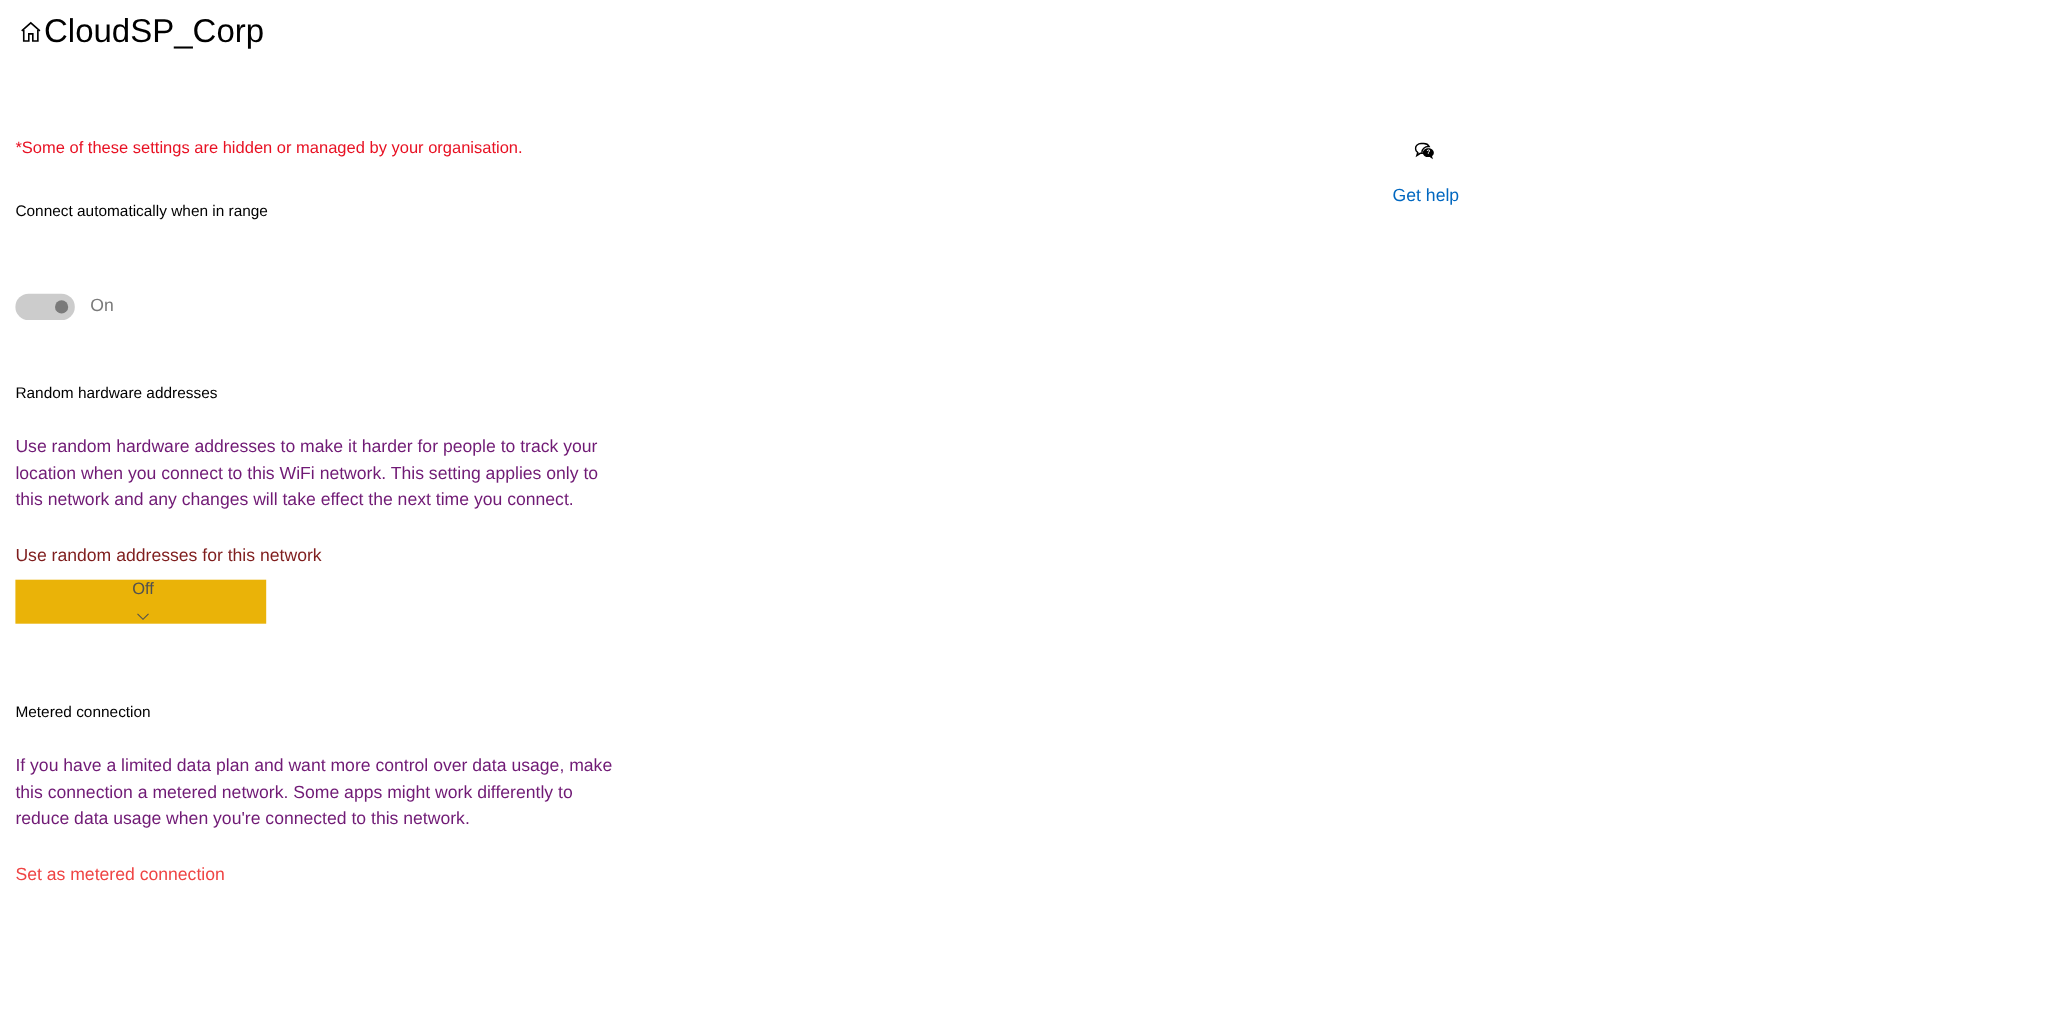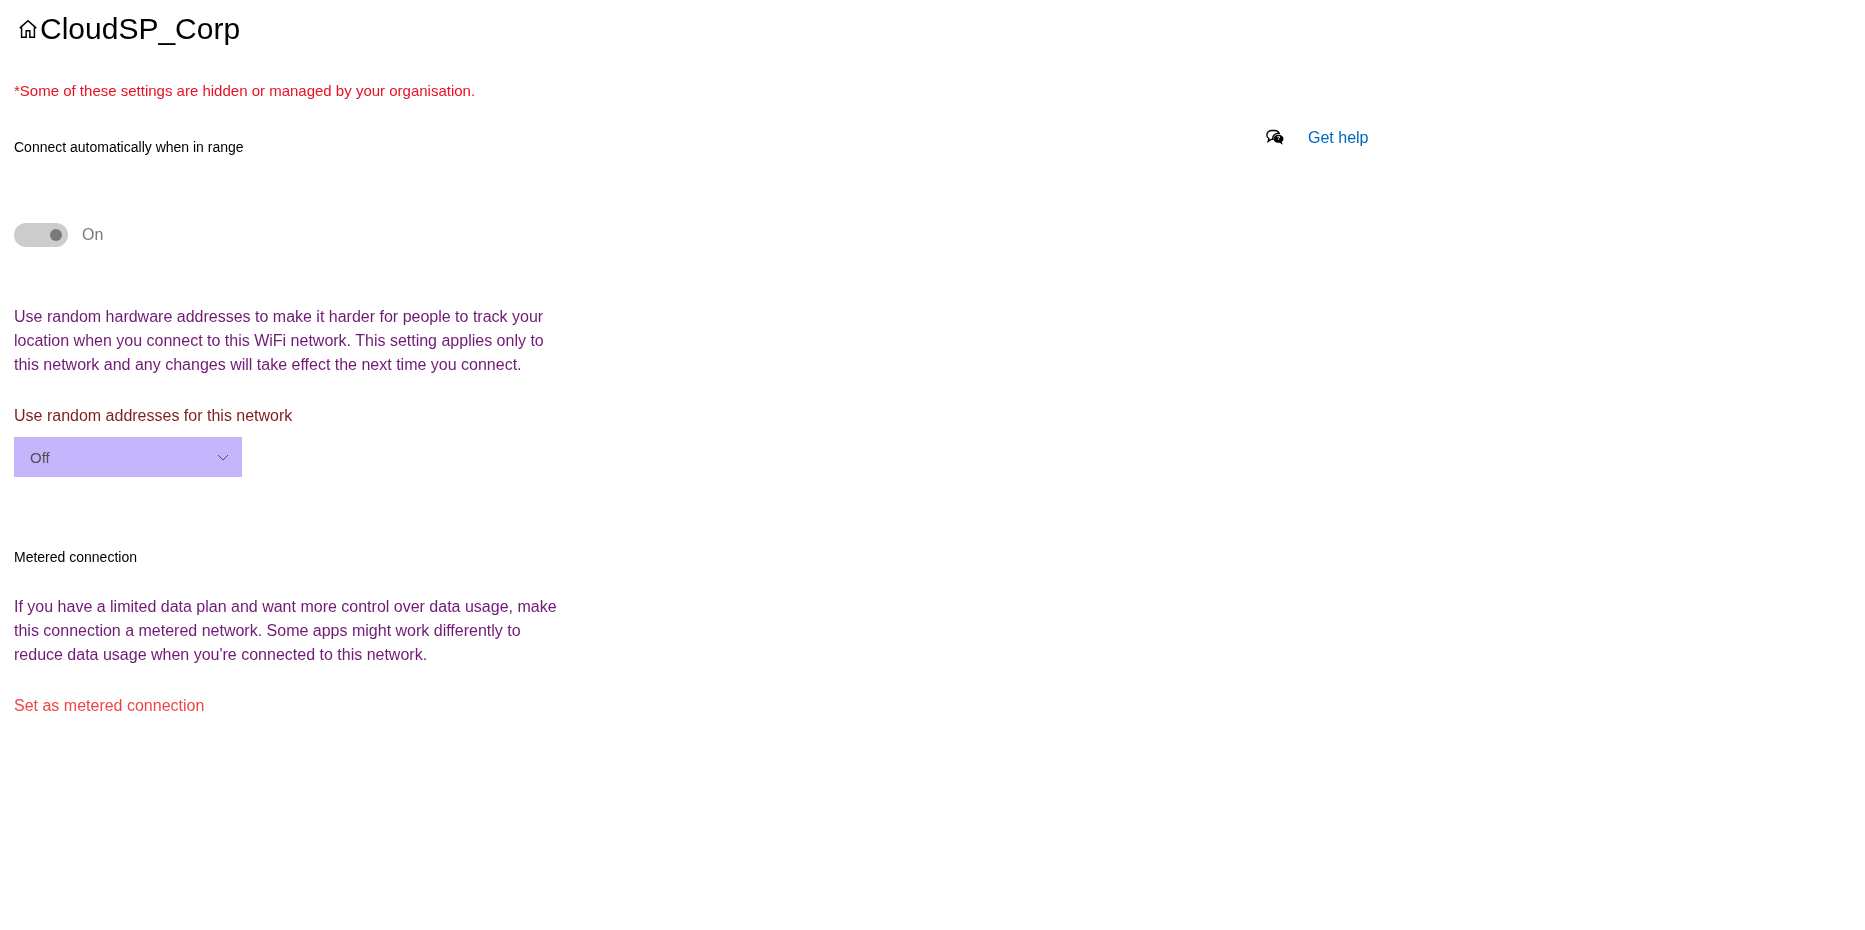--- a/index.html
+++ b/index.html
@@ -36,21 +36,21 @@
       font-weight: 400;
       color: #000000;
     }
     .content {
       padding: 0 14px;
       max-width: 580px;
     }
     .managed-notice {
       color: #e81123;
       font-size: 15px;
-      margin-top: 36px;
+      margin-top: 80px;
       margin-bottom: 40px;
     }
     .section-heading {
       font-size: 14px;
       font-weight: 400;
       color: #000000;
     }
     .toggle-row {
       display: flex;
       align-items: center;
@@ -91,26 +91,27 @@
       color: #7f1d1d;
       margin-top: 30px;
       margin-bottom: 12px;
     }
     .select-box {
       display: flex;
       align-items: center;
       justify-content: space-between;
       width: 228px;
       height: 40px;
-      background: #c4b5fd;
+      background: #eab308;
       padding: 0 12px 0 16px;
       color: #505050;
       font-size: 15px;
       cursor: default;
       margin-bottom: 72px;
+      flex-direction: column;
     }
     .select-box .chevron {
       display: flex;
       align-items: center;
     }
     .select-box svg {
       width: 14px;
       height: 14px;
     }
     .disabled-text {
@@ -118,20 +119,21 @@
       color: #ef4444;
       margin-top: 30px;
     }
     .help-area {
       position: absolute;
       top: 128px;
       left: 1266px;
       display: flex;
       align-items: center;
       gap: 22px;
+      flex-direction: column;
     }
     .help-icon-wrap {
       display: flex;
       align-items: center;
       justify-content: center;
     }
     .help-icon-wrap svg {
       width: 20px;
       height: 20px;
     }
@@ -160,20 +162,21 @@
 
   <div class="section-heading">Connect automatically when in range</div>
 
   <div class="toggle-row">
     <div class="toggle">
       <div class="knob"></div>
     </div>
     <span class="toggle-label">On</span>
   </div>
 
+  <div class="section-heading">Random hardware addresses</div>
 
   <div class="body-text">Use random hardware addresses to make it harder for people to track your location when you connect to this WiFi network. This setting applies only to this network and any changes will take effect the next time you connect.</div>
 
   <div class="field-label">Use random addresses for this network</div>
 
   <div class="select-box">
     <span>Off</span>
     <span class="chevron">
       <svg viewBox="0 0 14 14" fill="none" stroke="#505050" stroke-width="1">
         <path d="M2 5 L7 10 L12 5"></path>

